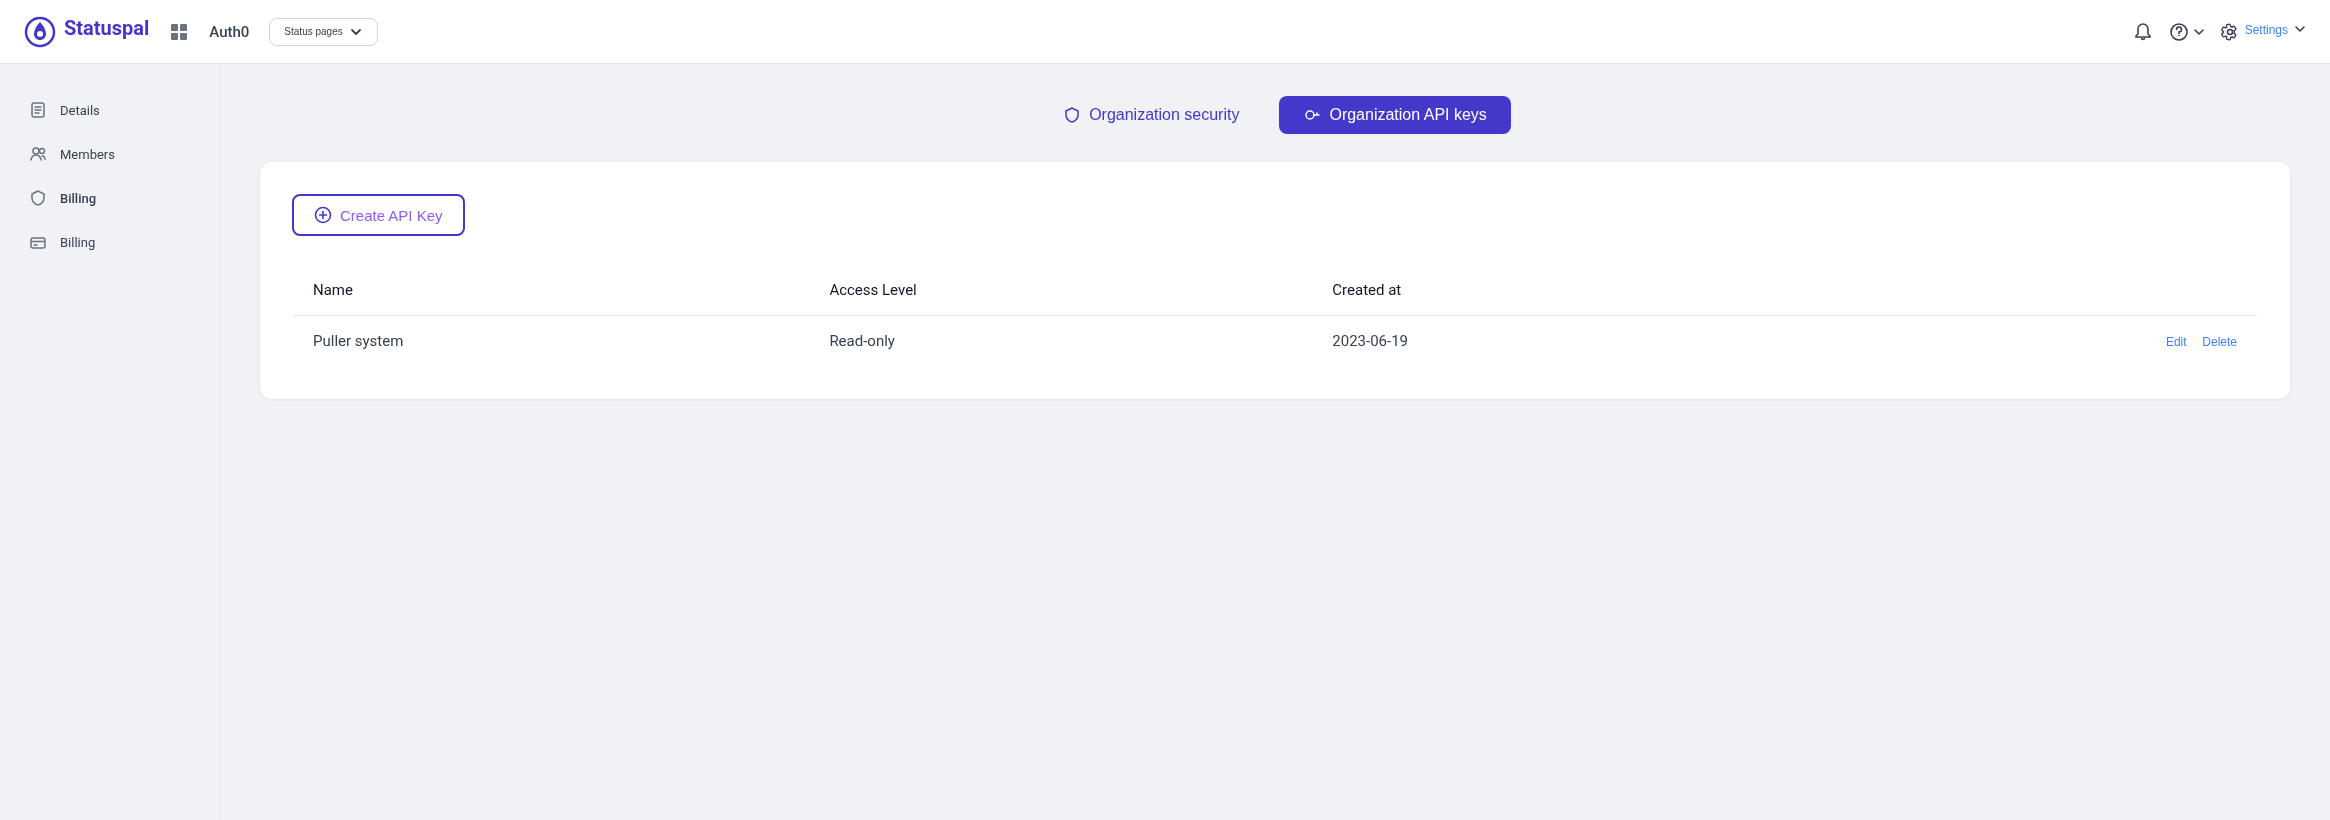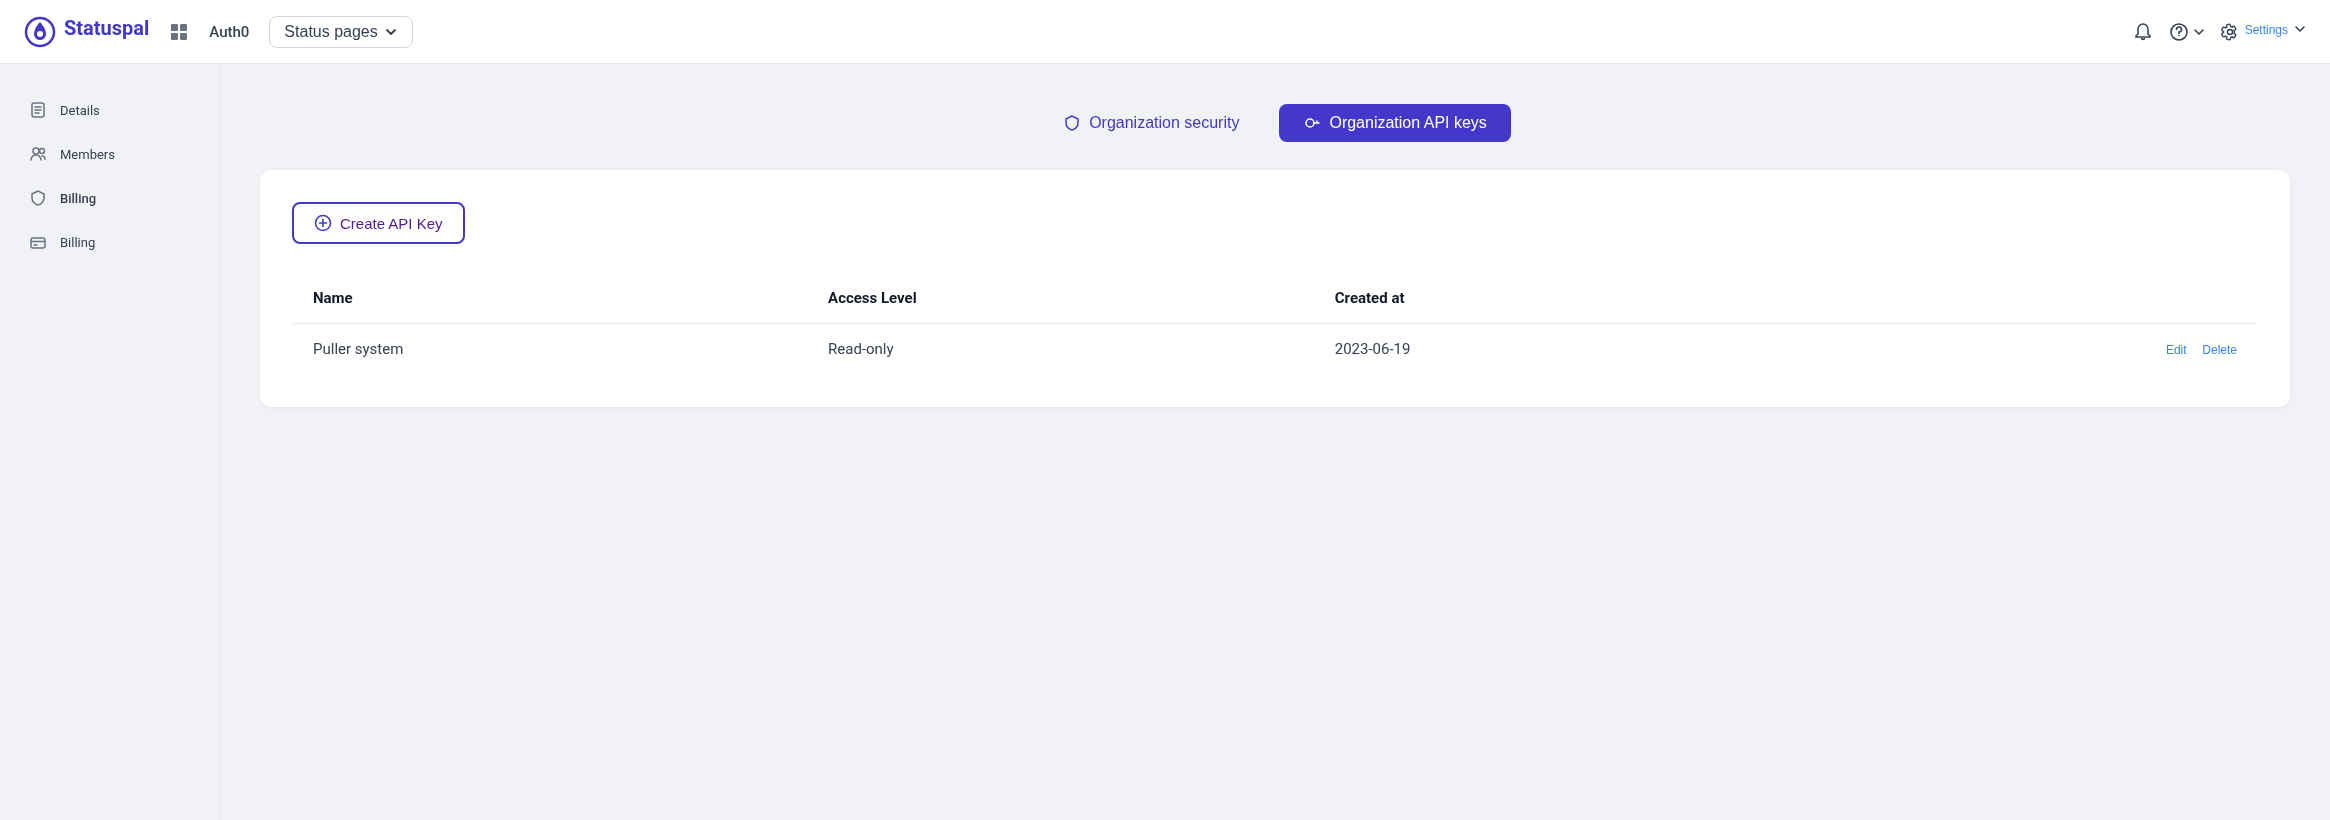--- a/index.html
+++ b/index.html
@@ -47,21 +47,21 @@
       color: #374151;
       font-weight: 500;
     }
     .status-pages-btn {
       display: flex;
       align-items: center;
       gap: 6px;
       border: 1.5px solid #d1d5db;
       border-radius: 8px;
       padding: 6px 14px;
-      font-size: 16px;
+      font-size: 10px;
       color: #374151;
       background: #fff;
       cursor: pointer;
       font-weight: 500;
     }
     .topnav-right {
       display: flex;
       align-items: center;
       gap: 16px;
     }
@@ -121,21 +121,21 @@
       color: #6b7280;
       display: flex;
       align-items: center;
       justify-content: center;
       font-size: 16px;
     }
 
     
     .main {
       flex: 1;
-      padding: 40px 40px;
+      padding: 32px 40px;
       background: #f0f2f5;
       overflow-y: auto;
     }
 
     
     .tab-row {
       display: flex;
       align-items: center;
       gap: 16px;
       margin-bottom: 28px;
@@ -173,40 +173,40 @@
 
     
     .create-key-btn {
       display: inline-flex;
       align-items: center;
       gap: 8px;
       border: 2px solid #4338ca;
       border-radius: 8px;
       padding: 10px 20px;
       font-size: 15px;
-      color: #4c1d95;
+      color: #8b5cf6;
       background: #fff;
       cursor: pointer;
       font-weight: 500;
       margin-bottom: 28px;
     }
 
     
     .api-table {
       width: 100%;
       border-collapse: collapse;
       border: 1px solid #e5e7eb;
       border-radius: 8px;
       overflow: hidden;
     }
     .api-table th {
       text-align: left;
       padding: 16px 20px;
       font-size: 15px;
-      font-weight: 700;
+      font-weight: 400;
       color: #111827;
       border-bottom: 1px solid #e5e7eb;
       background: #fff;
     }
     .api-table td {
       padding: 16px 20px;
       font-size: 15px;
       color: #374151;
       border-bottom: 1px solid #e5e7eb;
       background: #fff;

